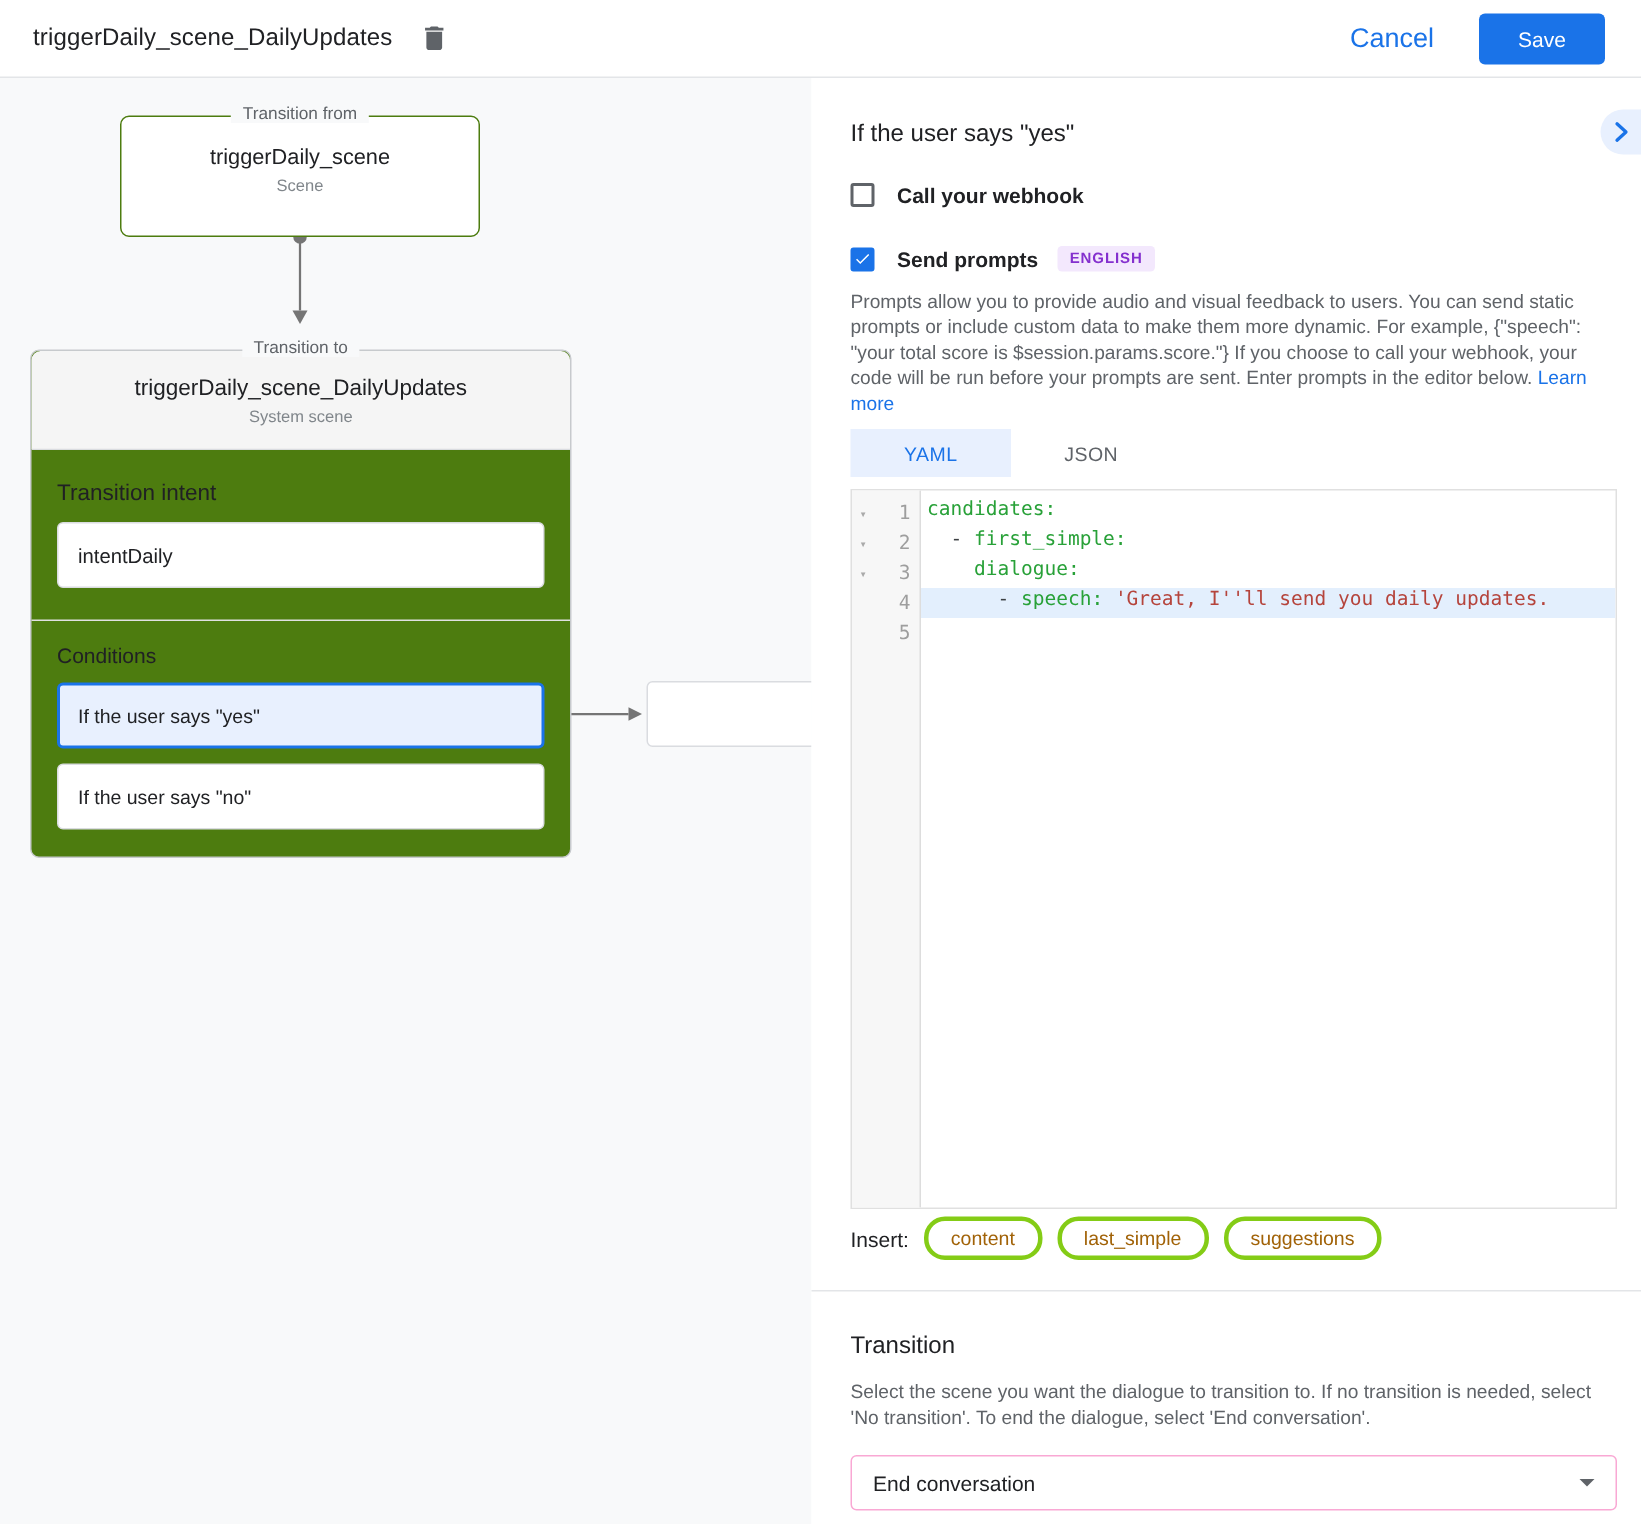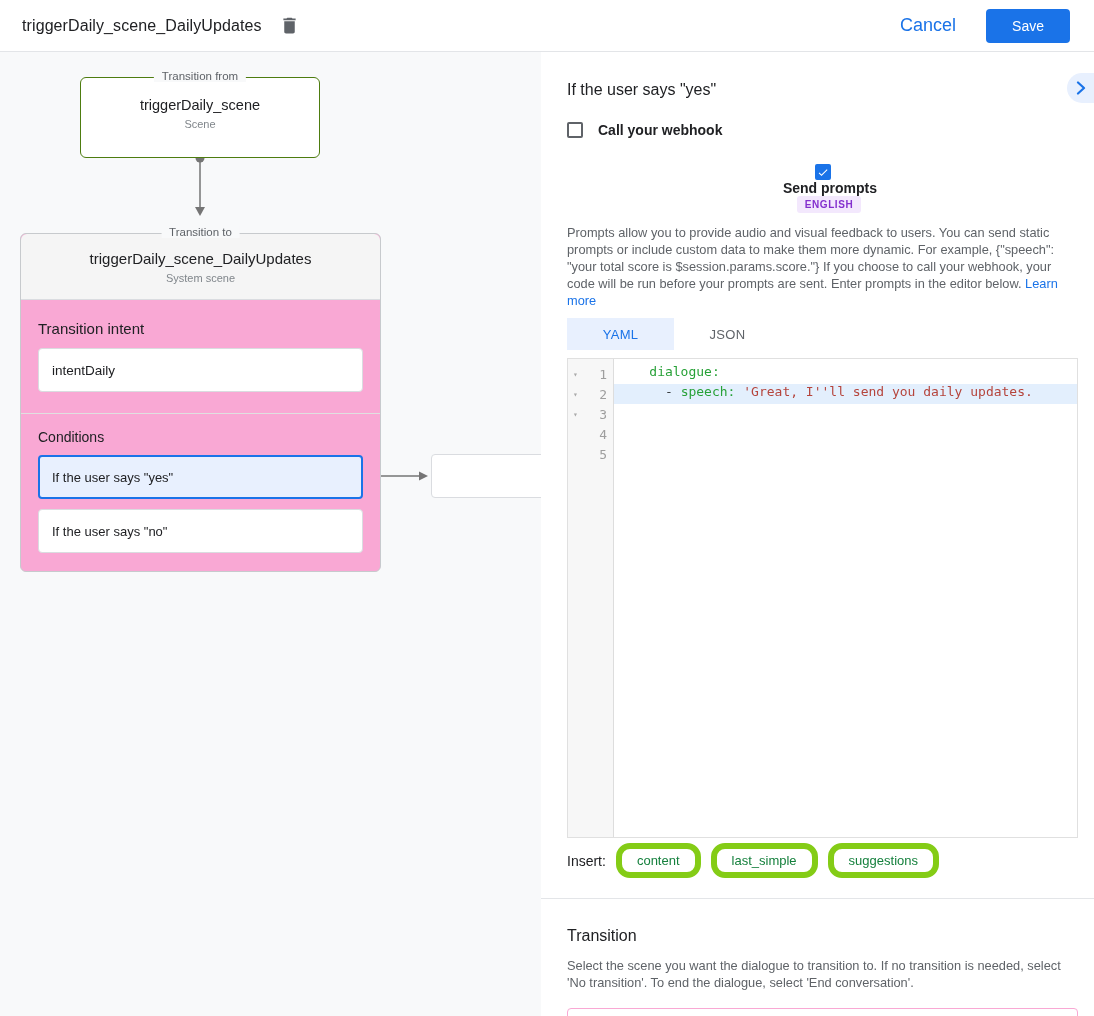--- a/index.html
+++ b/index.html
@@ -24,21 +24,21 @@
   
   .canvas { position:relative; width:541px; flex:none; background:#f8f9fa; overflow:hidden; }
   .connectors { position:absolute; left:0; top:0; }
   .legend { position:absolute; top:-8px; left:50%; transform:translateX(-50%);
             background:#f8f9fa; padding:0 8px; font-size:11.5px; color:#5f6368; white-space:nowrap; }
   .from-box { position:absolute; left:80px; top:25px; width:240px; height:81px;
               background:#fff; border:1px solid #4d7c0f; border-radius:6px; }
   .from-title { font-size:14.5px; text-align:center; margin-top:19px; }
   .sub { font-size:11px; color:#80868b; text-align:center; margin-top:5px; }
   .to-card { position:absolute; left:20px; top:181px; width:361px;
-             background:#f9a8d4; border:1px solid #c7cacd; border-radius:6px; }
+             background:#4d7c0f; border:1px solid #c7cacd; border-radius:6px; }
   .to-header { background:#f5f5f5; border-bottom:1px solid #dadce0; border-radius:6px 6px 0 0;
                height:66px; padding-top:16px; }
   .to-title { font-size:15px; text-align:center; }
   .to-body { padding:0 17px 18px; }
   .section-h { font-size:15px; margin-top:20px; }
   .intent-input { margin-top:11px; height:44px; border:1px solid #dadce0; border-radius:4px;
                   display:flex; align-items:center; padding:0 13px; font-size:13.5px; background:#fff; }
   .body-divider { height:1px; background:#e0e0e0; margin:21px -17px 0; }
   .cond-h { font-size:14px; margin-top:15px; }
   .condition { margin-top:10px; height:44px; border:1px solid #dadce0; border-radius:4px;
@@ -46,21 +46,21 @@
   .condition.selected { background:#e8f0fe; border:2px solid var(--accent); padding:0 12px; }
   .empty-box { position:absolute; left:431px; top:402px; width:130px; height:44px;
                background:#fff; border:1px solid #dadce0; border-radius:4px; }
   
   .panel { flex:1; background:#fff; position:relative; padding:0 16px 0 26px; }
   .panel-title { font-size:16px; font-weight:400; padding-top:29px; }
   .collapse-btn { position:absolute; top:21px; right:0; width:27px; height:30px;
                   background:#e8f0fe; border:none; border-radius:15px 0 0 15px;
                   display:flex; align-items:center; justify-content:center; cursor:pointer; }
   .check-row { display:flex; align-items:center; margin-top:23px; }
-  .check-row.second { margin-top:26px;flex-direction:column; }
+  .check-row.second { margin-top:26px; }
   .checkbox { width:16px; height:16px; border:2px solid #5f6368; border-radius:2px; flex:none;
               cursor:pointer; display:flex; align-items:center; justify-content:center; background:#fff; }
   .checkbox.checked { background:var(--accent); border-color:var(--accent); }
   .check-label { font-weight:700; font-size:14px; margin-left:15px; }
   .badge { margin-left:13px; background:#f3e8fd; color:#8430ce; font-size:10px; font-weight:700;
            letter-spacing:.6px; padding:3px 8px; border-radius:3px; }
   .desc { font-size:12.8px; line-height:17px; color:#5f6368; margin-top:11px; max-width:520px; }
   .learn { color:var(--accent); text-decoration:none; cursor:pointer; }
   .tabs { display:flex; margin-top:9px; }
   .tab { width:107px; height:32px; display:flex; align-items:center; justify-content:center;
@@ -72,22 +72,22 @@
              font:13px "DejaVu Sans Mono", monospace; color:#9e9e9e; }
   .fold { width:15px; text-align:center; font-size:8px; color:#aaa; cursor:pointer; }
   .lnum { flex:1; text-align:right; padding-right:6px; }
   .code { flex:1; padding-top:5px; overflow:hidden; cursor:text; }
   .cm-line { height:20px; white-space:pre; font:13px "DejaVu Sans Mono", monospace; padding-left:4px; }
   .cm-line.hl { background:#e3effd; }
   .tok-key { color:#28a138; } .tok-str { color:#b5443c; }
   .tok-punc { color:#3c4043; } .tok-plain { color:#202124; }
   .insert-row { display:flex; align-items:center; margin-top:5px; }
   .insert-label { font-size:14px; }
-  .chip { margin-left:10px; border:6px solid #84cc16; border-radius:14px; padding:4px 15px;
-          font-size:13px; background:#fff; cursor:pointer; font-family:inherit; color:#15803d; }
+  .chip { margin-left:10px; border:3px solid #84cc16; border-radius:14px; padding:4px 15px;
+          font-size:13px; background:#fff; cursor:pointer; font-family:inherit; color:#a16207; }
   .section-divider { height:1px; background:#e3e5e8; margin:20px -16px 0 -26px; }
   .transition-h { font-size:16px; margin-top:28px; }
   .desc2 { font-size:12.8px; line-height:17px; color:#5f6368; margin-top:12px; max-width:520px; }
   .select-box { margin-top:17px; height:37px; border:1px solid #f9a8d4; border-radius:4px;
                 display:flex; align-items:center; justify-content:space-between; padding:0 14px;
                 font-size:14px; background:#fff; cursor:pointer; }
   .caret { width:0; height:0; border-left:5px solid transparent; border-right:5px solid transparent;
            border-top:5px solid #5f6368; }
 </style>
 </head>
@@ -196,20 +196,22 @@
           <div class="gut-row">
             <span class="fold"></span>
             <span class="lnum">4</span>
           </div>
           <div class="gut-row">
             <span class="fold"></span>
             <span class="lnum">5</span>
           </div>
         </div>
       <div class="code">
+          <div class="cm-line"><span class="tok-key">candidates:</span></div>
+          <div class="cm-line"><span class="tok-plain">  </span><span class="tok-punc">- </span><span class="tok-key">first_simple:</span></div>
           <div class="cm-line"><span class="tok-plain">    </span><span class="tok-key">dialogue:</span></div>
           <div class="cm-line hl"><span class="tok-plain">      </span><span class="tok-punc">- </span><span class="tok-key">speech:</span><span class="tok-plain"> </span><span class="tok-str">'Great, I''ll send you daily updates.</span></div>
           <div class="cm-line"></div>
         </div>
     </div>
 
     <div class="insert-row">
       <span class="insert-label">Insert:</span>
       <button class="chip">content</button>
       <button class="chip">last_simple</button>

